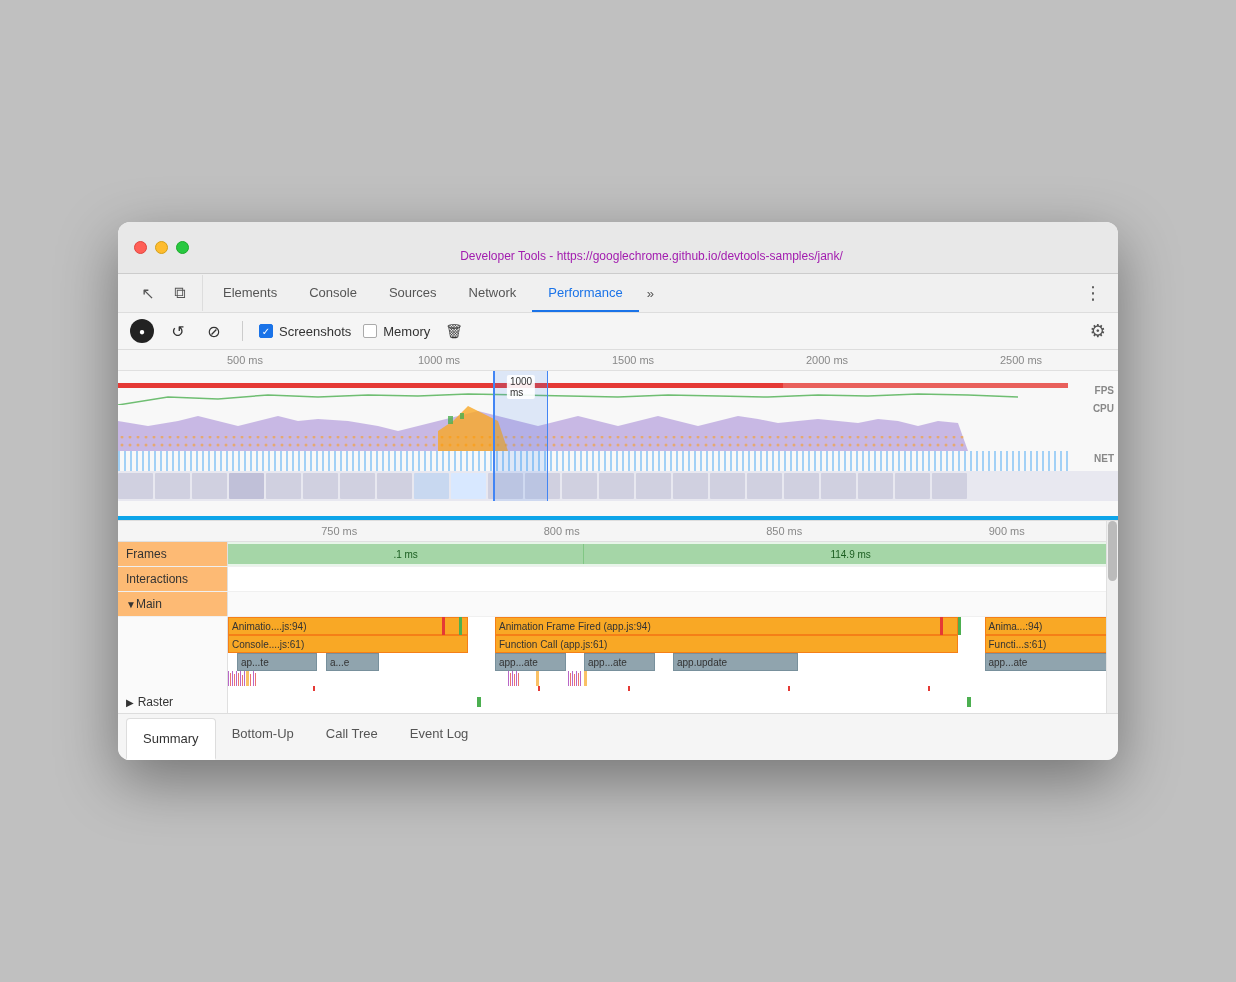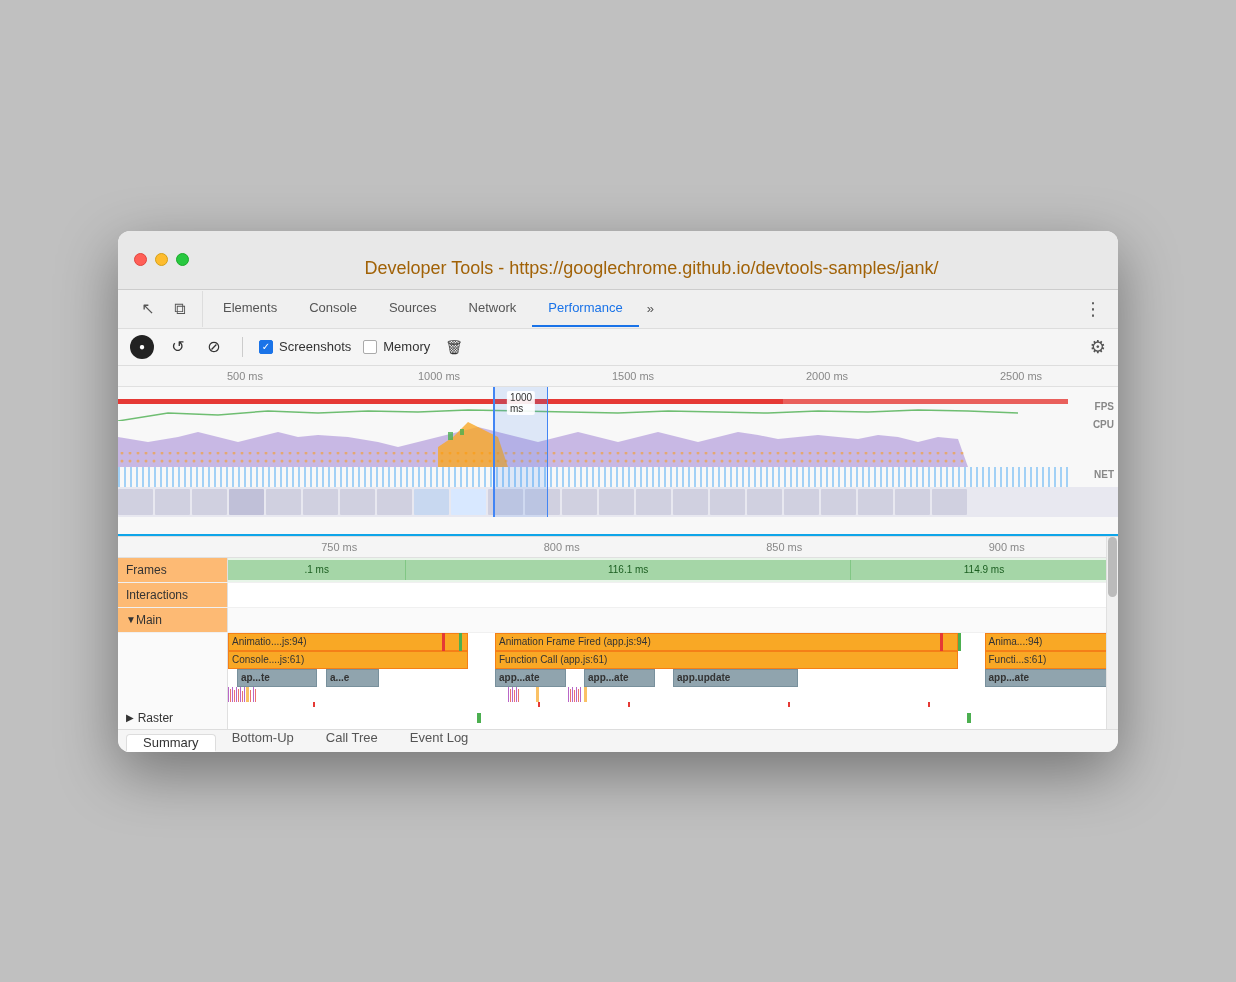--- a/index.html
+++ b/index.html
@@ -33,22 +33,22 @@
     .traffic-light {
       width: 13px;
       height: 13px;
       border-radius: 50%;
       cursor: pointer;
     }
     .tl-red { background: #ff5f57; border: 1px solid #e0443e; }
     .tl-yellow { background: #febc2e; border: 1px solid #d4a017; }
     .tl-green { background: #28c840; border: 1px solid #1aab29; }
     .titlebar-text {
-      font-size: 18px;
-      color: #a16207;
+      font-size: 12px;
+      color: #a21caf;
       font-weight: 500;
       flex: 1;
       text-align: center;
       margin-top: 17px;
     }
     .toolbar {
       background: #f0f0f0;
       border-bottom: 1px solid #ddd;
       display: flex;
       align-items: center;
@@ -150,21 +150,21 @@
     }
     .cb-box.checked { background: #1a73e8; border-color: #1a73e8; color: white; font-size: 10px; }
     .perf-settings {
       margin-left: auto;
       font-size: 18px;
       color: #555;
       cursor: pointer;
     }
     .timeline-overview {
       background: #f8f8f8;
-      border-bottom: 2px solid #0ea5e9;
+      border-bottom: 4px solid #0ea5e9;
       position: relative;
       height: 170px;
     }
     .timeline-ruler {
       display: flex;
       border-bottom: 1px solid #e0e0e0;
       padding: 4px 0;
       background: #f5f5f5;
     }
     .timeline-ruler-mark {
@@ -360,21 +360,21 @@
       align-items: center;
       justify-content: flex-start;
       font-size: 10px;
       color: #333;
       overflow: hidden;
       white-space: nowrap;
       padding: 4px 3px;
     }
     .flame-bar.animation { background: #f9a825; border: 1px solid #f57f17; }
     .flame-bar.function-call { background: #f9a825; border: 1px solid #f57f17; }
-    .flame-bar.app-update { background: #90a4ae; border: 1px solid #78909c; font-weight: bold; }
+    .flame-bar.app-update { background: #90a4ae; border: 1px solid #78909c; }
     
     .scrollbar {
       position: absolute;
       right: 0;
       top: 0;
       bottom: 0;
       width: 12px;
       background: #f0f0f0;
       border-left: 1px solid #e0e0e0;
     }
@@ -388,21 +388,21 @@
       border-radius: 6px;
     }
     
     .bottom-tabs {
       background: #f5f5f5;
       border-top: 1px solid #ddd;
       display: flex;
       padding: 0 8px;
     }
     .bottom-tab {
-      padding: 0 16px;
+      padding: 12px 16px;
       font-size: 13px;
       color: #555;
       cursor: pointer;
       border-bottom: 2px solid transparent;
     }
     .bottom-tab.active {
       background: white;
       border: 1px solid #ddd;
       border-bottom: 2px solid white;
       border-radius: 4px 4px 0 0;
@@ -614,23 +614,20 @@
       <div class="detail-ruler-mark">850 ms</div>
       <div class="detail-ruler-mark">900 ms</div>
     </div>
 
     <div class="track-row frames-track">
       <div class="track-label">Frames</div>
       <div class="track-content" style="display:flex;background:#e8f5e9;">
         <div class="frame-block" style="flex:2;">
           <span>.1 ms</span>
         </div>
-        <div class="frame-block" style="flex:5;">
-          <span>116.1 ms</span>
-        </div>
         <div class="frame-block" style="flex:3;">
           <span>114.9 ms</span>
         </div>
       </div>
     </div>
 
     <div class="track-row interactions-track">
       <div class="track-label">Interactions</div>
       <div class="track-content"></div>
     </div>

